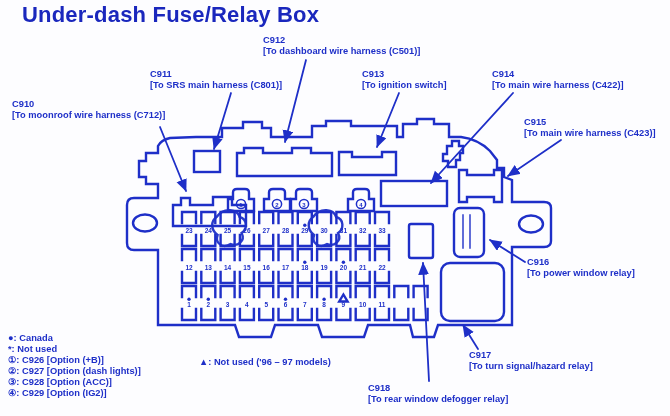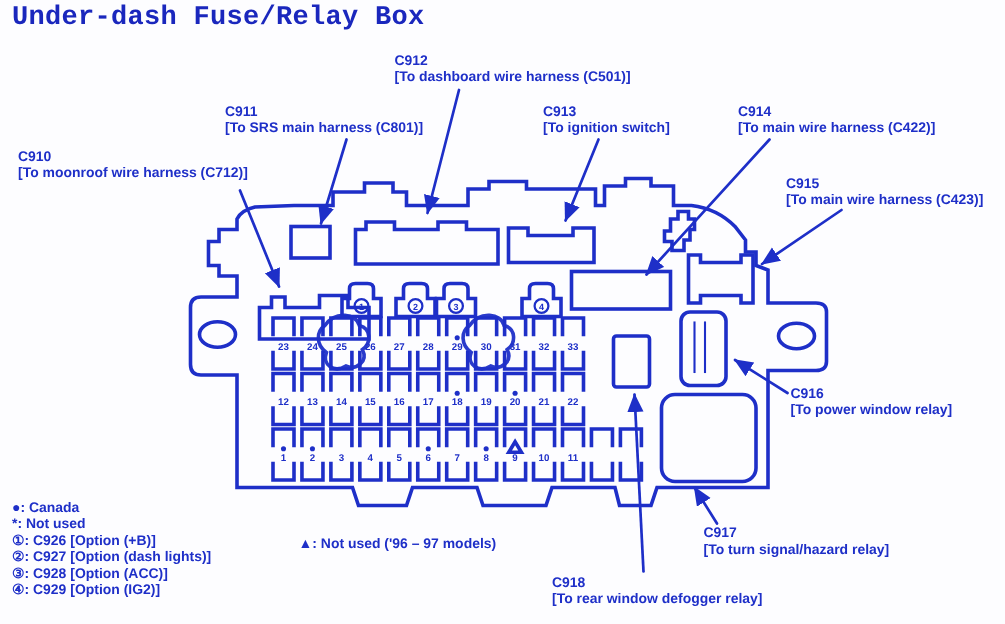--- a/index.html
+++ b/index.html
@@ -2,23 +2,23 @@
 <html style="--ink: #1e2fc8; --title: #1a27bd; --bg: #fdfdff;"><head>
 <meta charset="utf-8">
 <style>
   :root { --ink:#1e2fc8; --title:#1a27bd; --bg:#fdfdff; }
   html,body { margin:0; padding:0; background:#e8e8e8; }
   .stage {
     position:relative; width:670px; height:416px; background:var(--bg);
     overflow:hidden; font-family:"Liberation Sans",sans-serif;
   }
   .page-title {
-    position:absolute; left:8px; top:2px; margin:0;
-    font-size:18px; font-weight:bold; color:var(--title); letter-spacing:0.2px;
-    font-family:Liberation Mono, monospace;
+    position:absolute; left:22px; top:2px; margin:0;
+    font-size:22px; font-weight:bold; color:var(--title); letter-spacing:0.2px;
+    font-family:Liberation Sans, sans-serif;
   }
   svg.diagram { position:absolute; left:0; top:0; }
   .ln path, .ln rect, .ln ellipse, .ln line {
     stroke:var(--ink); fill:none; stroke-width:2.4; stroke-linejoin:miter; stroke-linecap:square;
   }
   .ln .thin { stroke-width:1.4; }
   .ln .leader { stroke-width:1.8; fill:none; stroke-linecap:round; }
   .fz { stroke:var(--ink); fill:none; stroke-width:2; }
   .hz { stroke:var(--ink); fill:none; stroke-width:2.2; }
   .hc { stroke:var(--ink); fill:none; stroke-width:1.5; }

